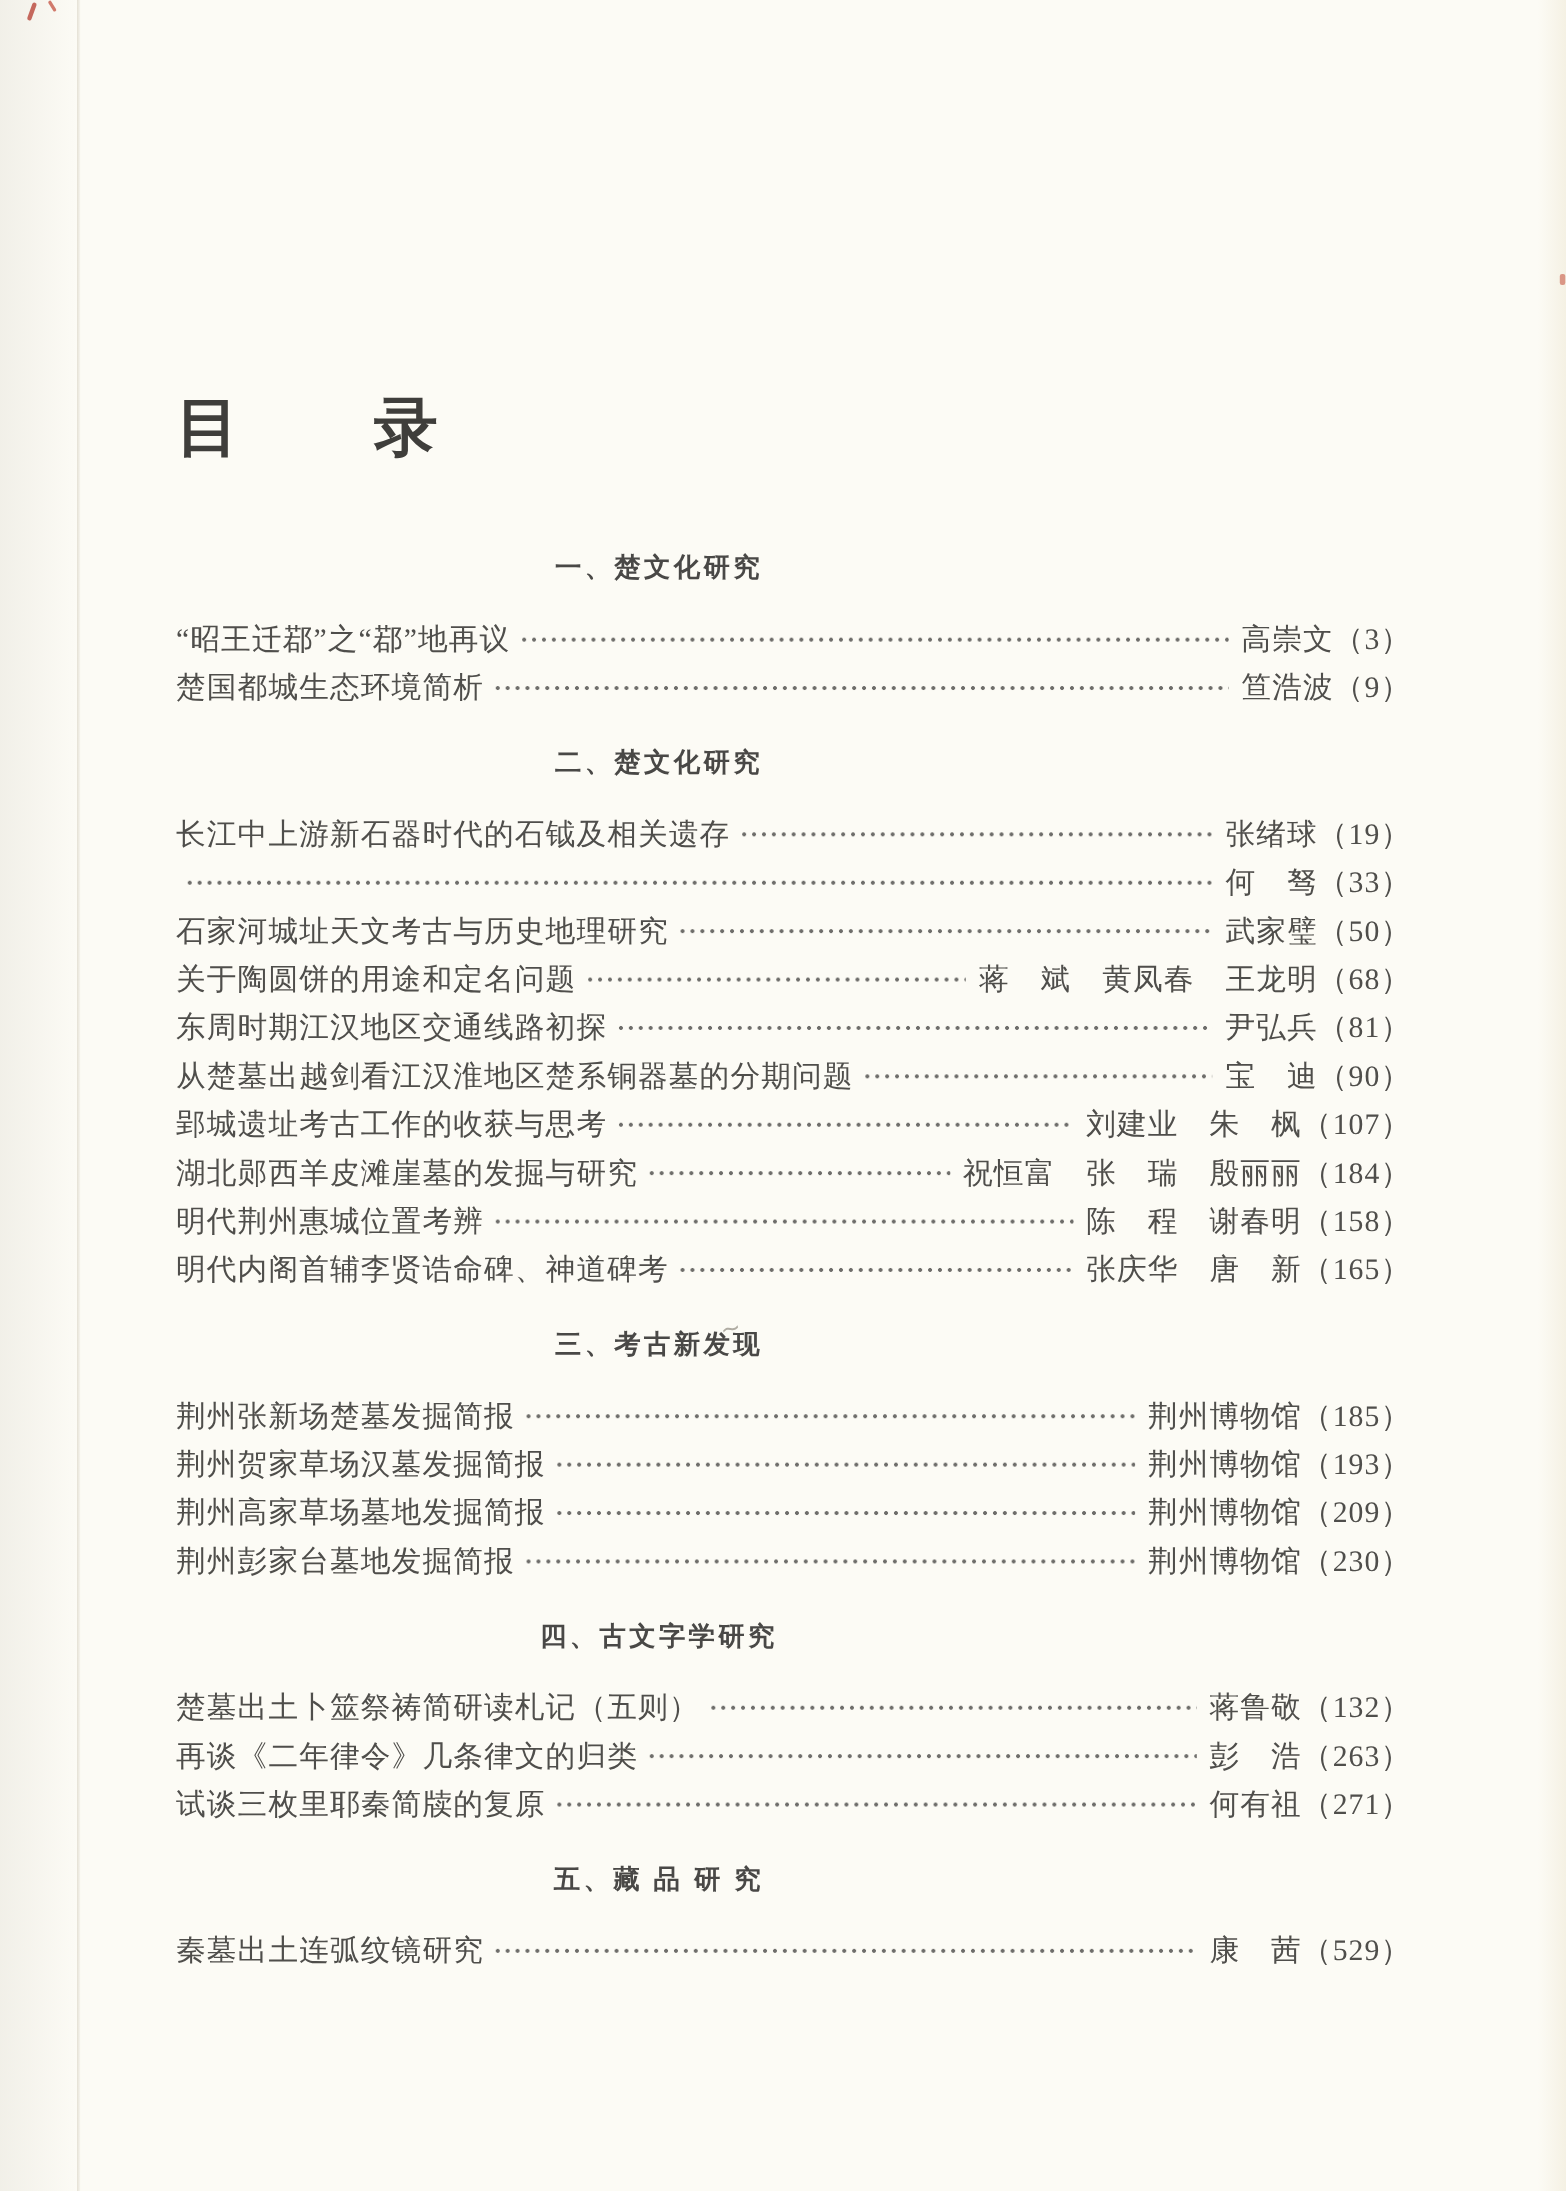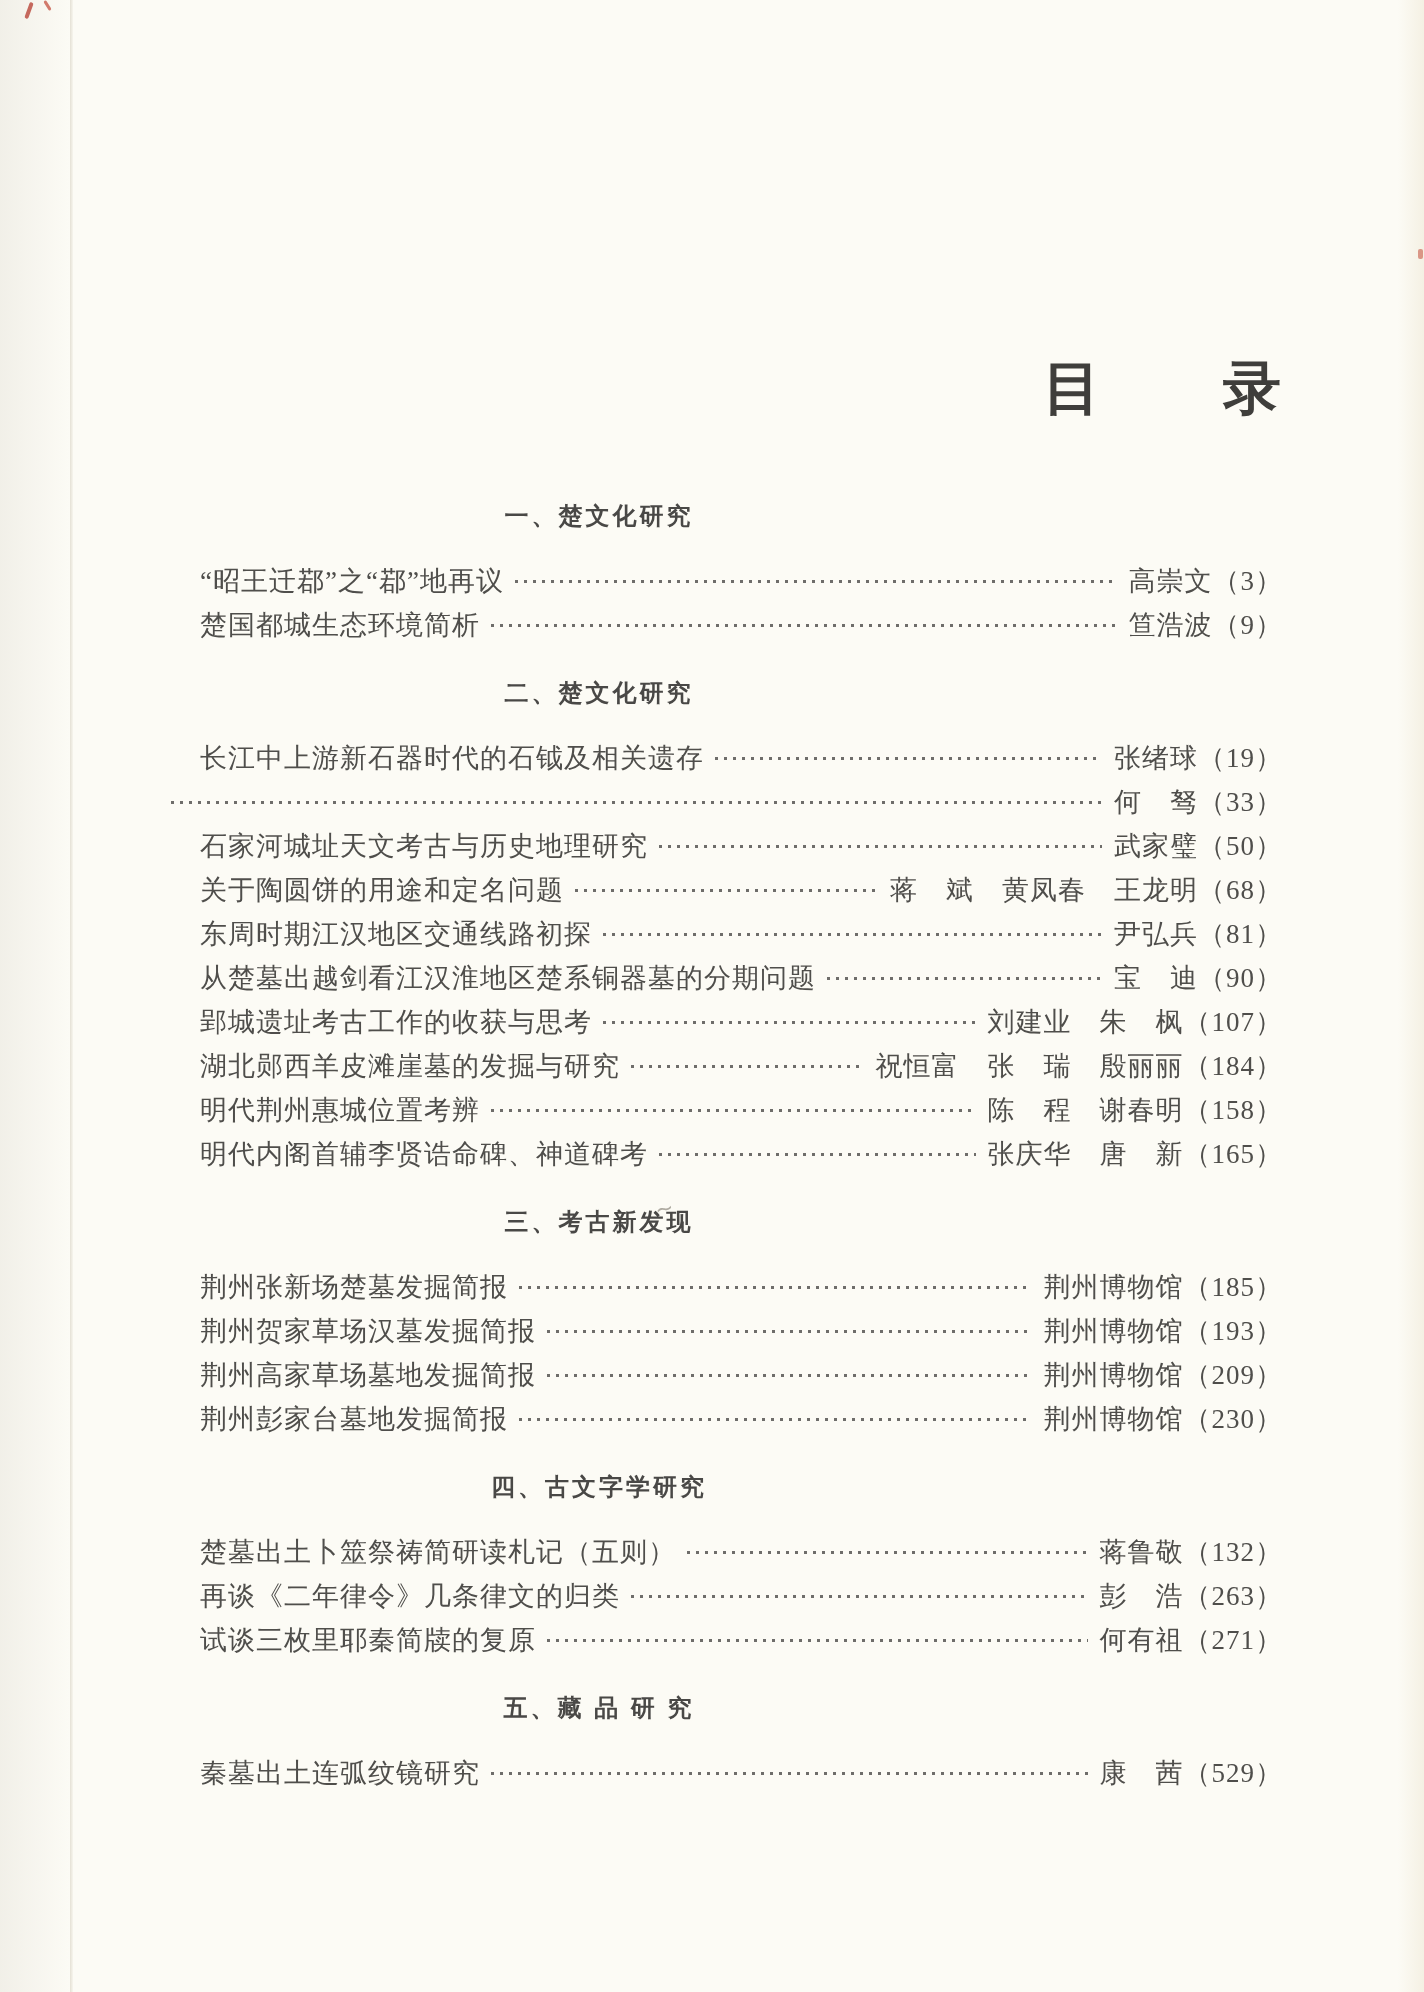--- a/index.html
+++ b/index.html
@@ -51,21 +51,21 @@
     position:absolute;right:1px;top:249px;width:5px;height:10px;
     background:#c24a36;opacity:.55;border-radius:2px;
   }
   .pencil-mark{
     position:absolute;left:655px;top:1196px;
     color:rgba(125,120,108,0.6);font-size:22px;
     transform:rotate(-12deg);
     font-family:"DejaVu Sans", sans-serif;
   }
   .doc-title{
-    text-align:right;
+    text-align:left;
     font-size:58px;
     font-weight:700;
     color:var(--title-ink);
     letter-spacing:2px;
     margin:0 141px 72px 160px;
   }
   .content{
     margin:0 141px 0 160px; 
   }
   .section-heading{
@@ -82,21 +82,20 @@
   .entry-row{
     display:flex;
     align-items:center;
     height:44px;
     font-size:27px;
     color:var(--ink);
   }
   .entry-title{
     white-space:nowrap;
     letter-spacing:1px;
-    margin-left:40px;
   }
   .dot-leader{
     flex:1 1 auto;
     min-width:28px;
     height:44px;
     margin:0 12px 0 8px;
     background-image:radial-gradient(circle, var(--dot) 1.6px, transparent 2px);
     background-size:9px 9px;
     background-repeat:repeat-x;
     background-position:left 52%;

